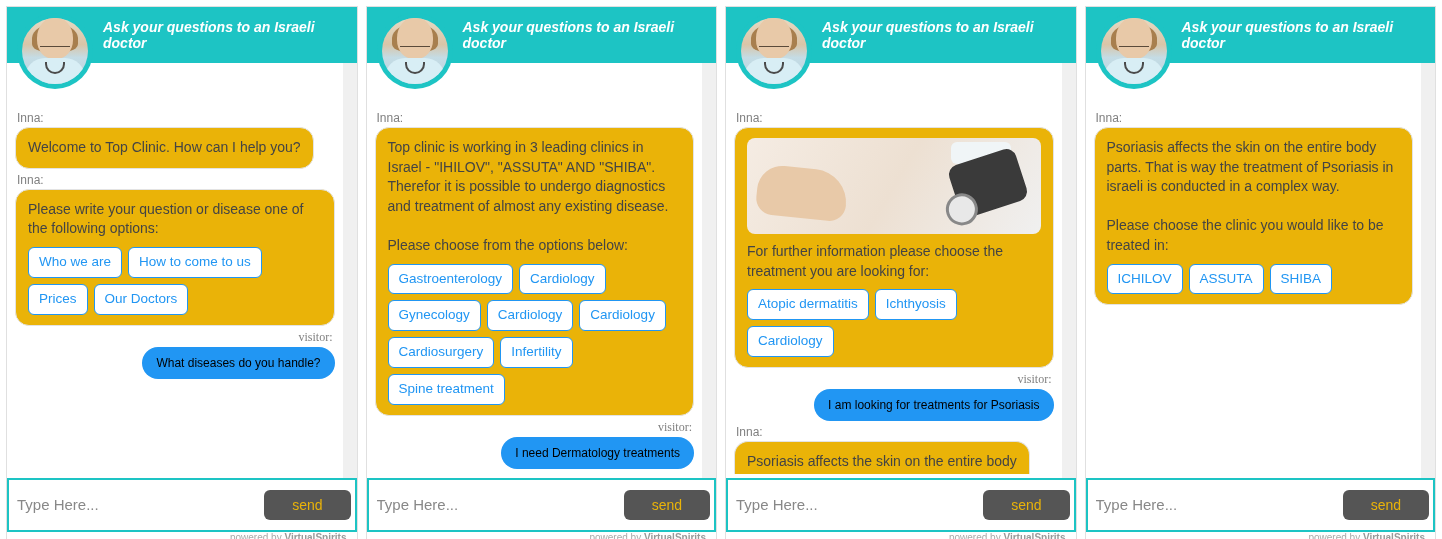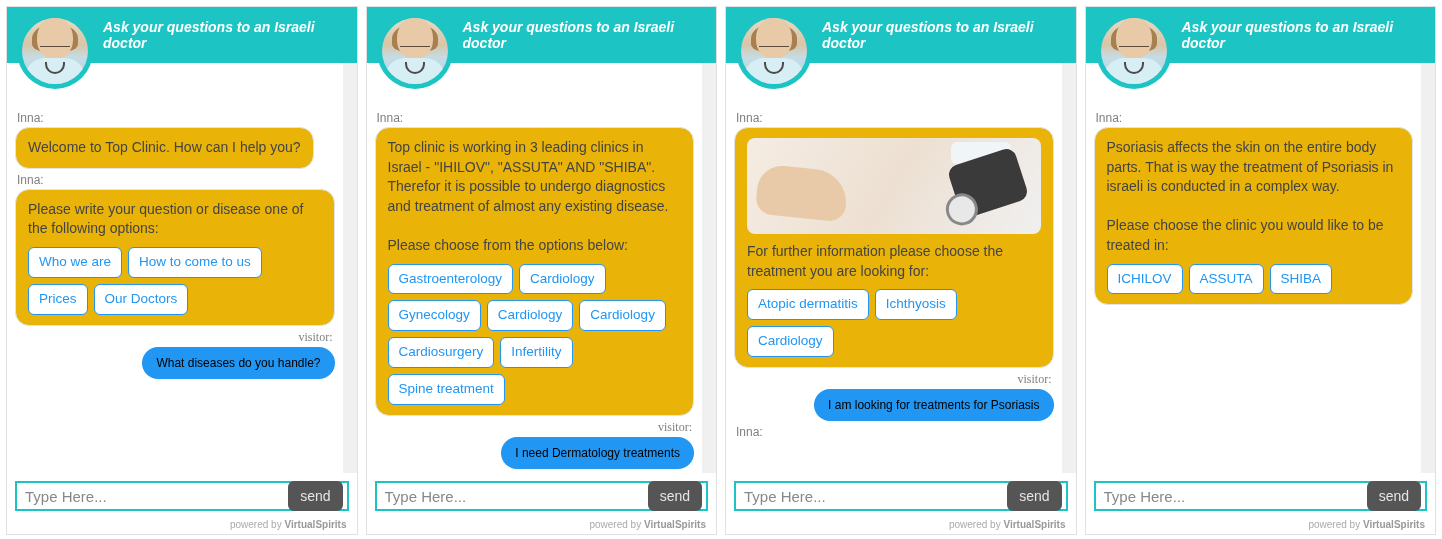--- a/index.html
+++ b/index.html
@@ -181,41 +181,40 @@
     transform:rotate(6deg);
   }
   .derm-mask {
     position:absolute; right:30px; top:4px;
     width:60px; height:22px;
     background:#f0f5f7;
     border-radius:6px;
   }
   .input-row {
     border: 2px solid #1dc4c4;
-    margin: 8px;
-    height: 30px;
+    height: 54px;
     display: flex;
     align-items: center;
     padding: 0 4px 0 8px;
   }
   .text-input {
     flex: 1;
     border: none;
     outline: none;
     font-size: 15px;
     color: #555;
     background: transparent;
   }
   .text-input::placeholder { color: #888; }
   .send-btn {
     background: #555;
-    color: #e5e5e5;
+    color: #eab308;
     border: none;
     border-radius: 6px;
-    padding: 7px 12px;
+    padding: 7px 28px;
     font-size: 14px;
     cursor: pointer;
   }
   .footer {
     font-size: 10px;
     color: #aaa;
     text-align: right;
     padding: 0 10px 4px 0;
   }
   .footer b { font-weight: bold; color: #999; }
@@ -337,20 +336,21 @@
         <span class="chip">Atopic dermatitis</span>
         <span class="chip">Ichthyosis</span>
         <span class="chip">Cardiology</span>
       </div>
     </div>
     <div class="sender right">visitor:</div>
     <div class="row-right">
       <div class="bubble-user">I am looking for treatments for Psoriasis</div>
     </div>
     <div class="sender">Inna:</div>
+    <div class="bubble-bot" style="border-radius:14px 14px 0 0; border-bottom:none; padding-bottom:2px;">Psoriasis affects the skin on the entire body</div>
   </div>
   <div class="input-row">
     <input class="text-input" placeholder="Type Here..." style="">
     <button class="send-btn">send</button>
   </div>
   <div class="footer">
     <span>powered  by</span>
     <b>VirtualSpirits</b>
   </div>
 </div>

